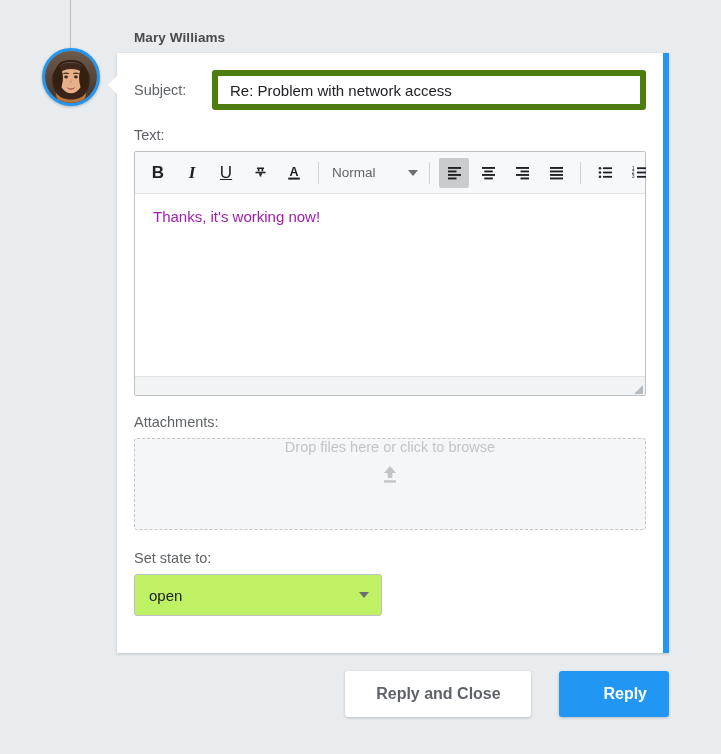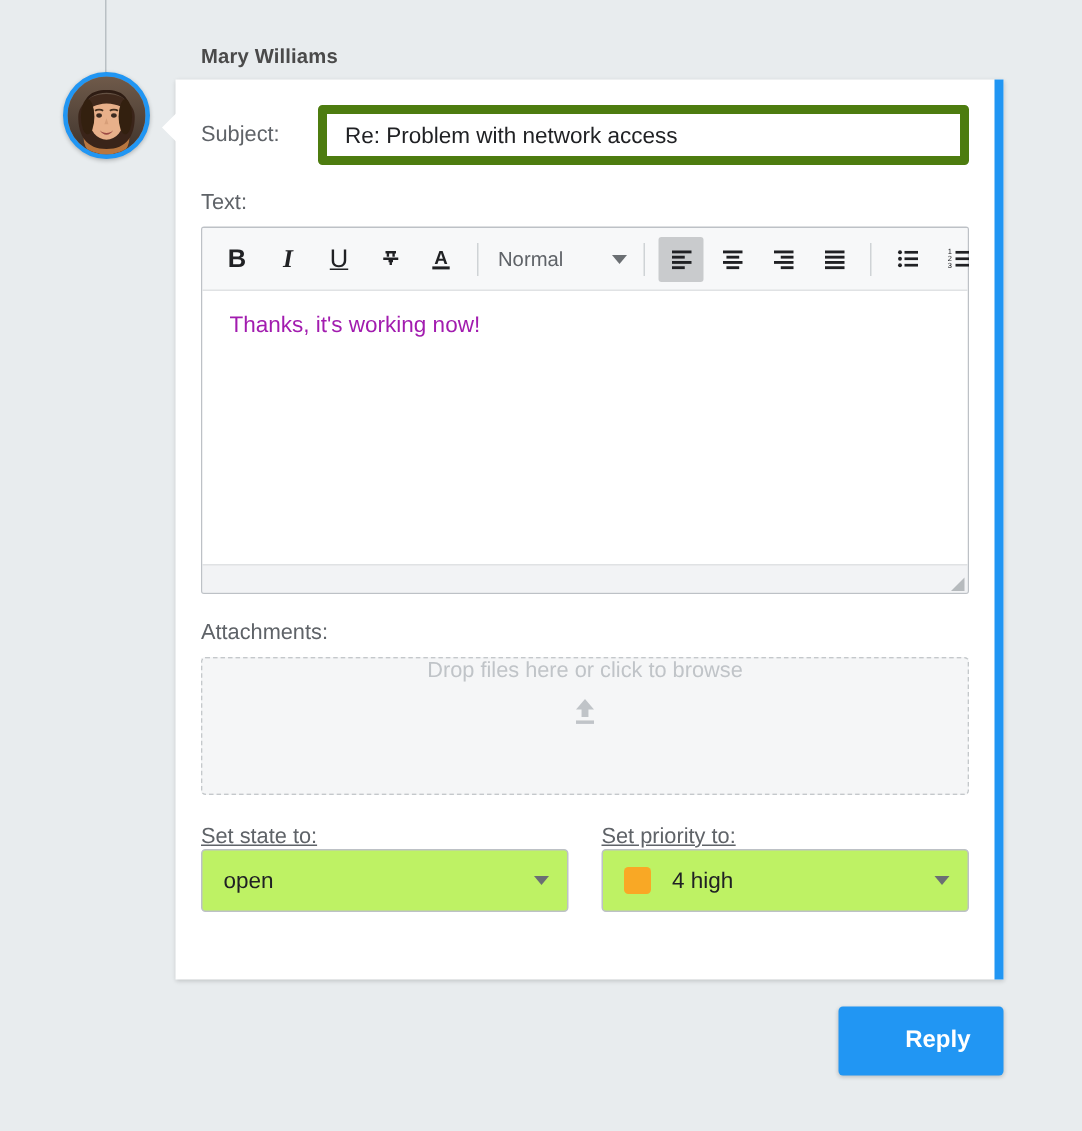--- a/index.html
+++ b/index.html
@@ -223,21 +223,21 @@
     font-size: 14.5px;
     color: #c0c4c8;
     margin-bottom: 10px;
   }
   #upload-icon svg { display: block; }
 
   
   #selects-row { display: flex; }
   .select-group { width: 248px; }
   .select-group + .select-group { margin-left: 22px; }
-  .select-label { margin-bottom: 0; text-decoration: underline; }
+  .select-label { margin-bottom: 8px; }
   .select-box {
     height: 42px;
     border: 1px solid #bdc1c6;
     border-radius: 3px;
     background: #bef264;
     display: flex;
     align-items: center;
     padding: 0 12px 0 14px;
     box-sizing: border-box;
     cursor: pointer;
@@ -478,29 +478,22 @@
     <div id="selects-row">
 
       <div class="select-group">
         <span class="field-label select-label">Set state to:</span>
         <div class="select-box">
           <span class="select-value">open</span>
           <span class="caret-down"></span>
         </div>
       </div>
 
-      <div class="select-group">
-        <span class="field-label select-label">Set priority to:</span>
-        <div class="select-box">
-          <span class="select-swatch" id="priority-swatch" style="background: rgb(249, 168, 37);"></span>
-          <span class="select-value">4 high</span>
-          <span class="caret-down"></span>
-        </div>
-      </div>
 
     </div>
 
   </div>
 </div>
 
 <div id="card-actions">
+  <button class="action-btn" id="btn-reply-close">Reply and Close</button>
   <button class="action-btn" id="btn-reply" style="background: rgb(33, 150, 243);">Reply</button>
 </div>
 
 </body></html>

